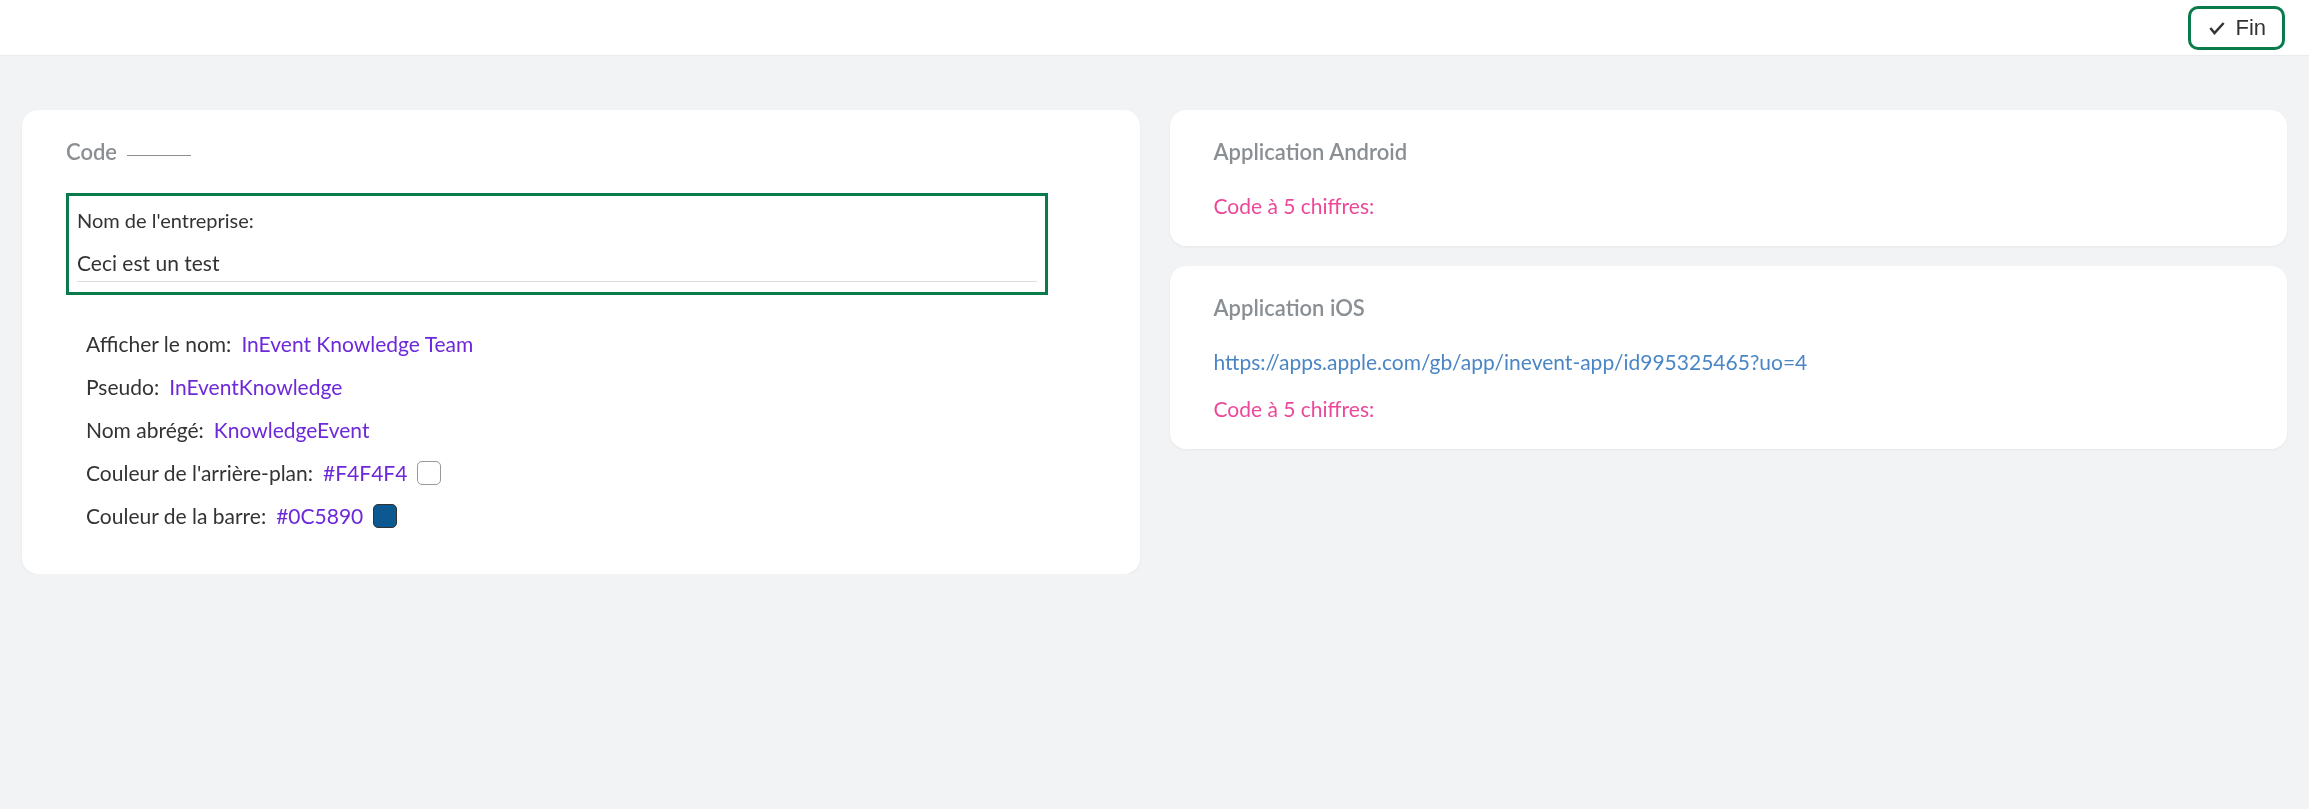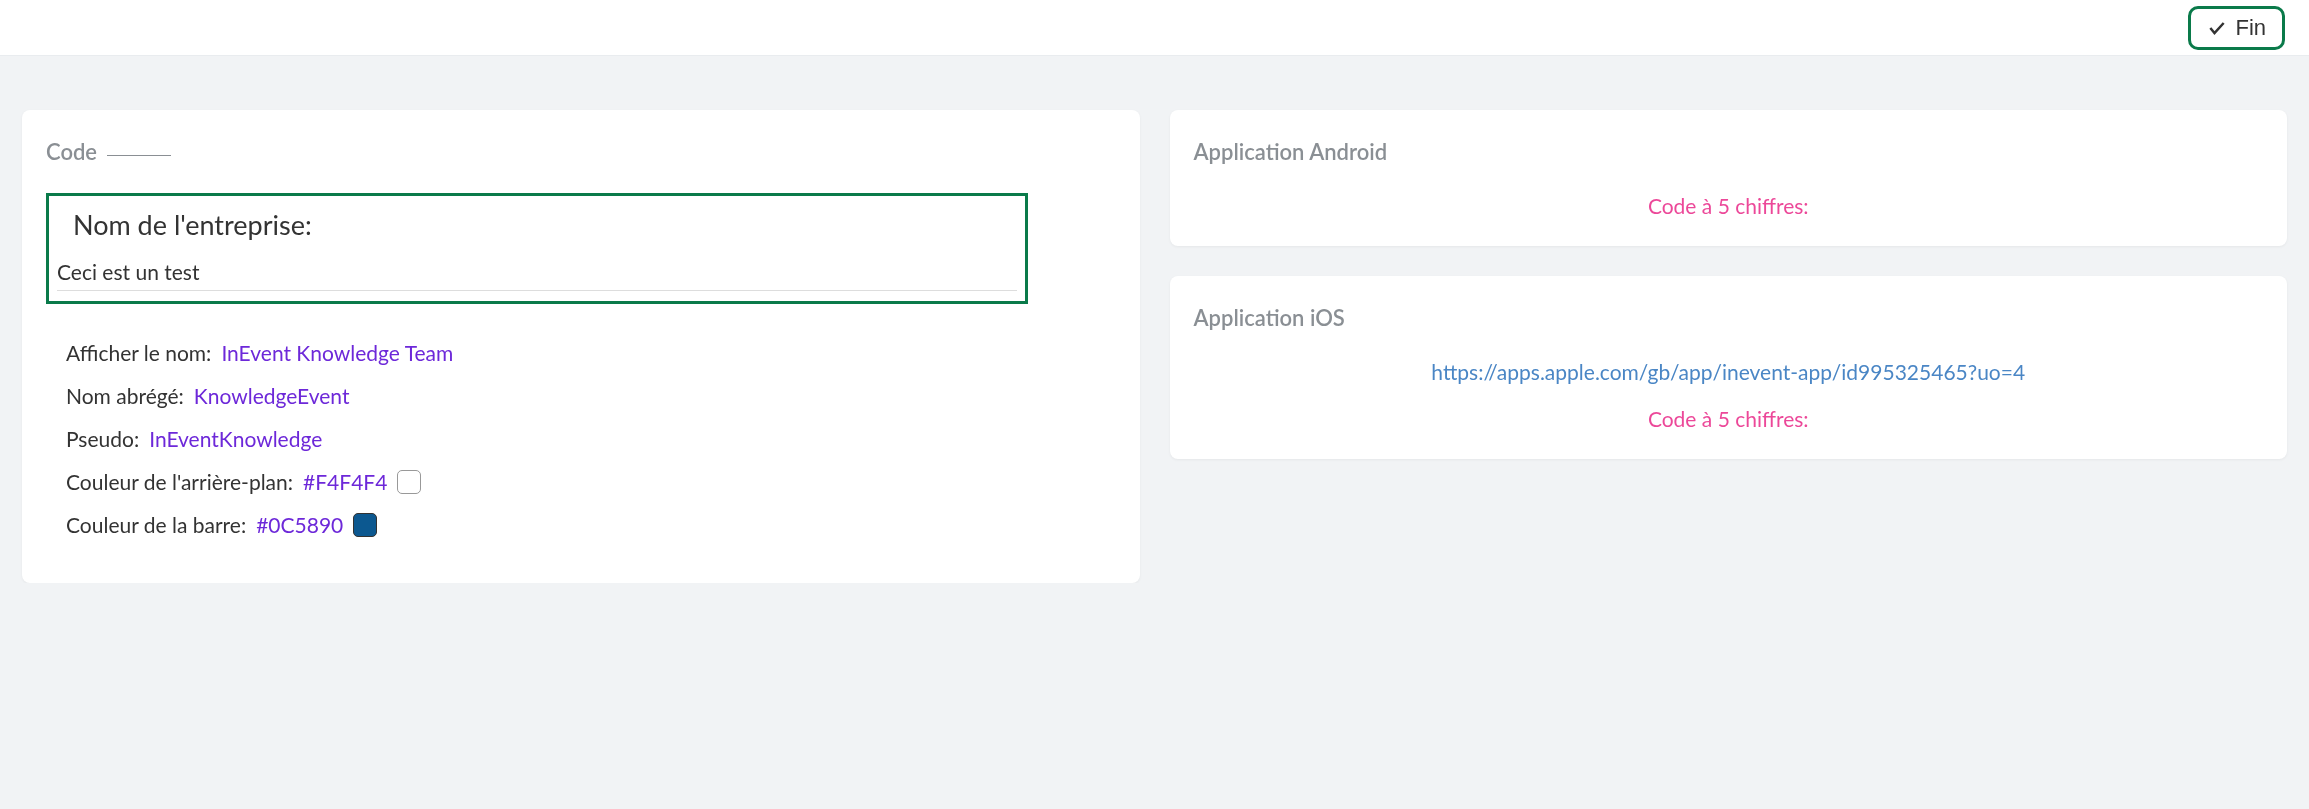--- a/index.html
+++ b/index.html
@@ -44,27 +44,26 @@
       gap: 30px;
       padding: 54px 22px 0 22px;
     }
     .left-col {
       flex: 1;
     }
     .right-col {
       flex: 1;
       display: flex;
       flex-direction: column;
-      gap: 30px;
-      text-align: center;
+      gap: 20px;
     }
     .card {
       background: #fff;
-      border-radius: 8px;
-      padding: 28px 24px;
+      border-radius: 16px;
+      padding: 28px 44px;
       box-shadow: 0 1px 3px rgba(0,0,0,0.05);
     }
     .card-title {
       color: #8a8f94;
       font-weight: 600;
       font-size: 22px;
       margin-bottom: 28px;
       display: flex;
       align-items: center;
       gap: 10px;
@@ -76,23 +75,22 @@
       height: 8px;
     }
     .highlight-box {
       border: 3px solid #0a7a4a;
       padding: 12px 8px 10px 8px;
       margin-bottom: 18px;
       display: inline-block;
     }
     .field-label {
       color: #333;
-      font-size: 27px;
+      font-size: 20px;
       margin-bottom: 12px;
-      margin-left: 16px;
     }
     .input-line {
       border: none;
       border-bottom: 1px solid #ddd;
       font-size: 21px;
       padding: 6px 0;
       width: 960px;
       max-width: 100%;
       font-family: inherit;
       color: #333;
@@ -164,27 +162,27 @@
           <input type="text" class="input-line" value="Ceci est un test" style="">
         </div>
       </div>
 
       <div class="detail-row">
         <span class="detail-label">Afficher le nom:</span>
         <span class="detail-value">InEvent Knowledge Team</span>
       </div>
 
       <div class="detail-row">
+        <span class="detail-label">Pseudo:</span>
+        <span class="detail-value">InEventKnowledge</span>
+      </div>
+
+      <div class="detail-row">
         <span class="detail-label">Nom abrégé:</span>
         <span class="detail-value">KnowledgeEvent</span>
-      </div>
-
-      <div class="detail-row">
-        <span class="detail-label">Pseudo:</span>
-        <span class="detail-value">InEventKnowledge</span>
       </div>
 
       <div class="detail-row">
         <span class="detail-label">Couleur de l'arrière-plan:</span>
         <span class="detail-value">#F4F4F4</span>
         <span class="swatch swatch-white"></span>
       </div>
 
       <div class="detail-row">
         <span class="detail-label">Couleur de la barre:</span>

